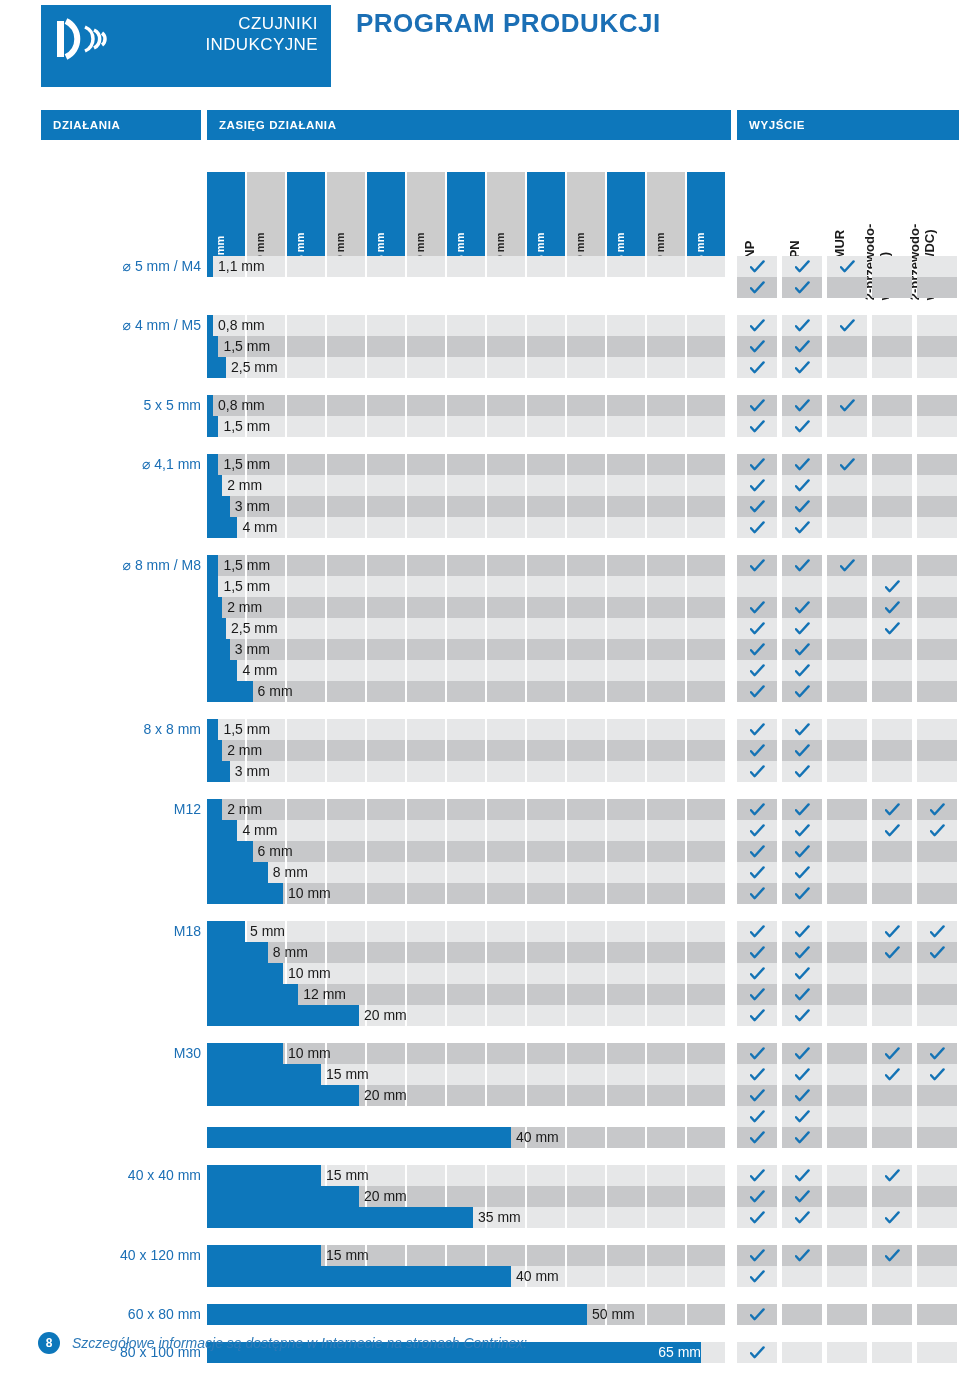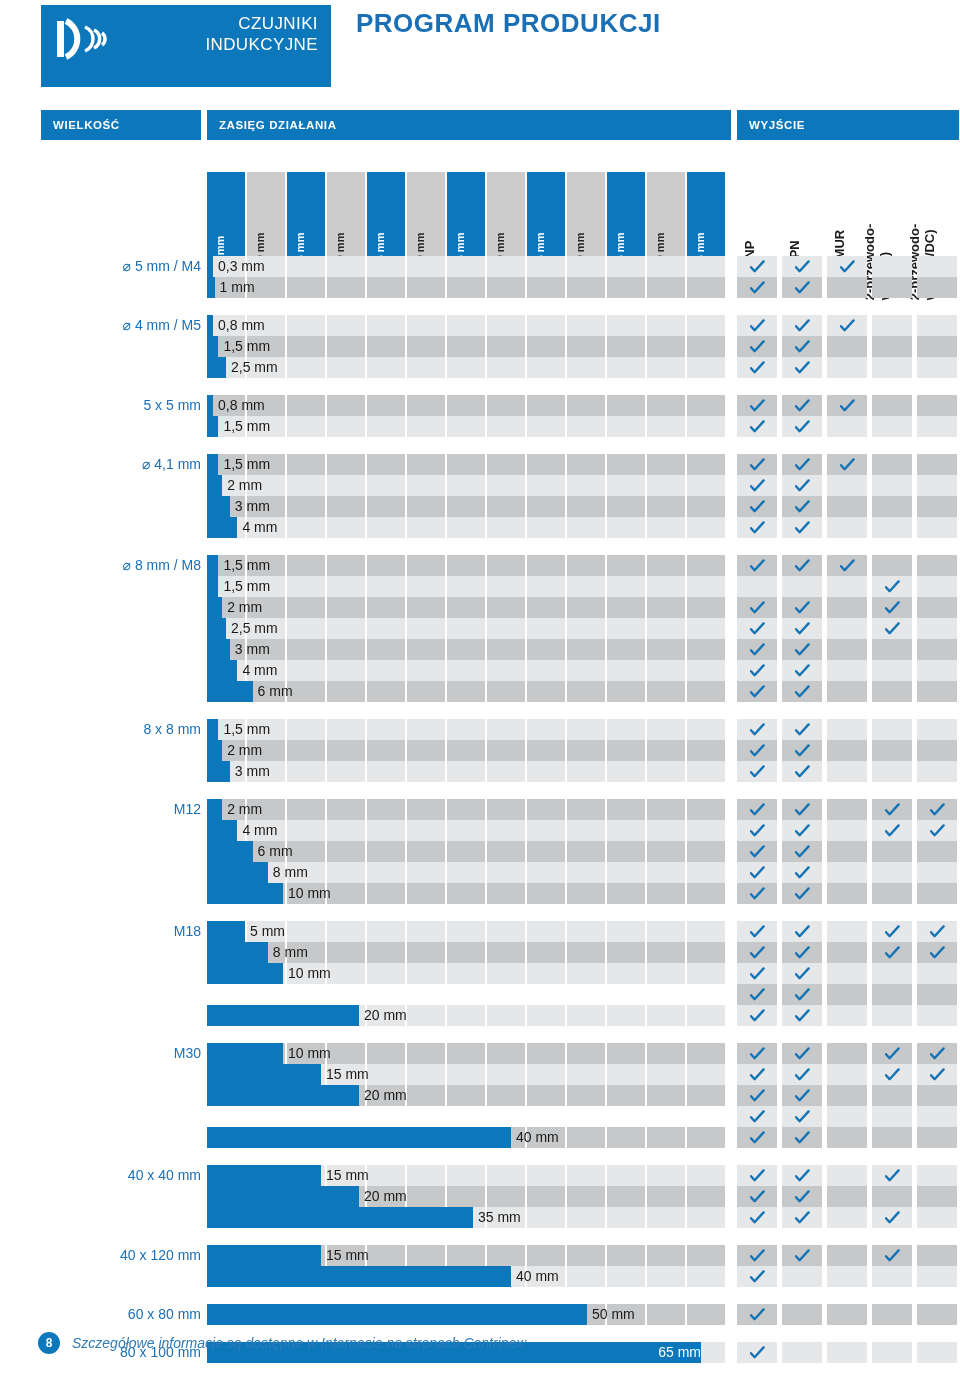--- a/index.html
+++ b/index.html
@@ -117,21 +117,21 @@
     <path d="M39 13 A10 10 0 0 1 39 31" stroke="#ffffff" stroke-width="3.5" fill="none"></path>
     <path d="M47 16 A7.5 7.5 0 0 1 47 28" stroke="#ffffff" stroke-width="3.5" fill="none"></path>
   </svg>
   <div id="logo-caption">
     <div>CZUJNIKI</div>
     <div>INDUKCYJNE</div>
   </div>
 </div>
 <div id="page-title">PROGRAM PRODUKCJI</div>
 
-<div class="group-head" id="gh-wielkosc">WIELKOŚĆ</div>
+<div class="group-head" id="gh-wielkosc">DZIAŁANIA</div>
 <div class="group-head" id="gh-zasieg">ZASIĘG DZIAŁANIA</div>
 <div class="group-head" id="gh-wyjscie">WYJŚCIE</div>
 
 <div id="scale-head">
     <div class="sc on" style="left: 0px;">
       <span class="lbl">5 mm</span>
     </div>
     <div class="sc off" style="left: 40px;">
       <span class="lbl">10 mm</span>
     </div>
@@ -199,21 +199,21 @@
           <div class="cell" style="left: 160px;"></div>
           <div class="cell" style="left: 200px;"></div>
           <div class="cell" style="left: 240px;"></div>
           <div class="cell" style="left: 280px;"></div>
           <div class="cell" style="left: 320px;"></div>
           <div class="cell" style="left: 360px;"></div>
           <div class="cell" style="left: 400px;"></div>
           <div class="cell" style="left: 440px;"></div>
           <div class="cell" style="left: 480px;"></div>
           <div class="bar" style="width: 6px;"></div>
-          <div class="barlabel" style="left: 6px;">0,3 mm</div>
+          <div class="barlabel" style="left: 6px;">1,1 mm</div>
         </div>
         <div class="outs lite">
           <div class="ocell" style="left: 0px;">
             <div class="tick">
               <svg width="15" height="14" viewBox="0 0 15 14">
                 <path d="M1 7.2 L4.6 11.2 L13.6 1.4" stroke="#1473b5" stroke-width="2.4" fill="none" stroke-linecap="round" stroke-linejoin="round"></path>
               </svg>
             </div>
           </div>
           <div class="ocell" style="left: 45px;">
@@ -228,37 +228,20 @@
               <svg width="15" height="14" viewBox="0 0 15 14">
                 <path d="M1 7.2 L4.6 11.2 L13.6 1.4" stroke="#1473b5" stroke-width="2.4" fill="none" stroke-linecap="round" stroke-linejoin="round"></path>
               </svg>
             </div>
           </div>
           <div class="ocell" style="left: 135px;"></div>
           <div class="ocell" style="left: 180px;"></div>
         </div>
       </div>
       <div class="row">
-        <div class="track dark">
-          <div class="cell" style="left: 0px;"></div>
-          <div class="cell" style="left: 40px;"></div>
-          <div class="cell" style="left: 80px;"></div>
-          <div class="cell" style="left: 120px;"></div>
-          <div class="cell" style="left: 160px;"></div>
-          <div class="cell" style="left: 200px;"></div>
-          <div class="cell" style="left: 240px;"></div>
-          <div class="cell" style="left: 280px;"></div>
-          <div class="cell" style="left: 320px;"></div>
-          <div class="cell" style="left: 360px;"></div>
-          <div class="cell" style="left: 400px;"></div>
-          <div class="cell" style="left: 440px;"></div>
-          <div class="cell" style="left: 480px;"></div>
-          <div class="bar" style="width: 7.6px;"></div>
-          <div class="barlabel" style="left: 7.6px;">1 mm</div>
-        </div>
         <div class="outs dark">
           <div class="ocell" style="left: 0px;">
             <div class="tick">
               <svg width="15" height="14" viewBox="0 0 15 14">
                 <path d="M1 7.2 L4.6 11.2 L13.6 1.4" stroke="#1473b5" stroke-width="2.4" fill="none" stroke-linecap="round" stroke-linejoin="round"></path>
               </svg>
             </div>
           </div>
           <div class="ocell" style="left: 45px;">
             <div class="tick">
@@ -1398,20 +1381,37 @@
                 <path d="M1 7.2 L4.6 11.2 L13.6 1.4" stroke="#1473b5" stroke-width="2.4" fill="none" stroke-linecap="round" stroke-linejoin="round"></path>
               </svg>
             </div>
           </div>
           <div class="ocell" style="left: 90px;"></div>
           <div class="ocell" style="left: 135px;"></div>
           <div class="ocell" style="left: 180px;"></div>
         </div>
       </div>
       <div class="row">
+        <div class="track dark">
+          <div class="cell" style="left: 0px;"></div>
+          <div class="cell" style="left: 40px;"></div>
+          <div class="cell" style="left: 80px;"></div>
+          <div class="cell" style="left: 120px;"></div>
+          <div class="cell" style="left: 160px;"></div>
+          <div class="cell" style="left: 200px;"></div>
+          <div class="cell" style="left: 240px;"></div>
+          <div class="cell" style="left: 280px;"></div>
+          <div class="cell" style="left: 320px;"></div>
+          <div class="cell" style="left: 360px;"></div>
+          <div class="cell" style="left: 400px;"></div>
+          <div class="cell" style="left: 440px;"></div>
+          <div class="cell" style="left: 480px;"></div>
+          <div class="bar" style="width: 91.2px;"></div>
+          <div class="barlabel" style="left: 91.2px;">12 mm</div>
+        </div>
         <div class="outs dark">
           <div class="ocell" style="left: 0px;">
             <div class="tick">
               <svg width="15" height="14" viewBox="0 0 15 14">
                 <path d="M1 7.2 L4.6 11.2 L13.6 1.4" stroke="#1473b5" stroke-width="2.4" fill="none" stroke-linecap="round" stroke-linejoin="round"></path>
               </svg>
             </div>
           </div>
           <div class="ocell" style="left: 45px;">
             <div class="tick">

